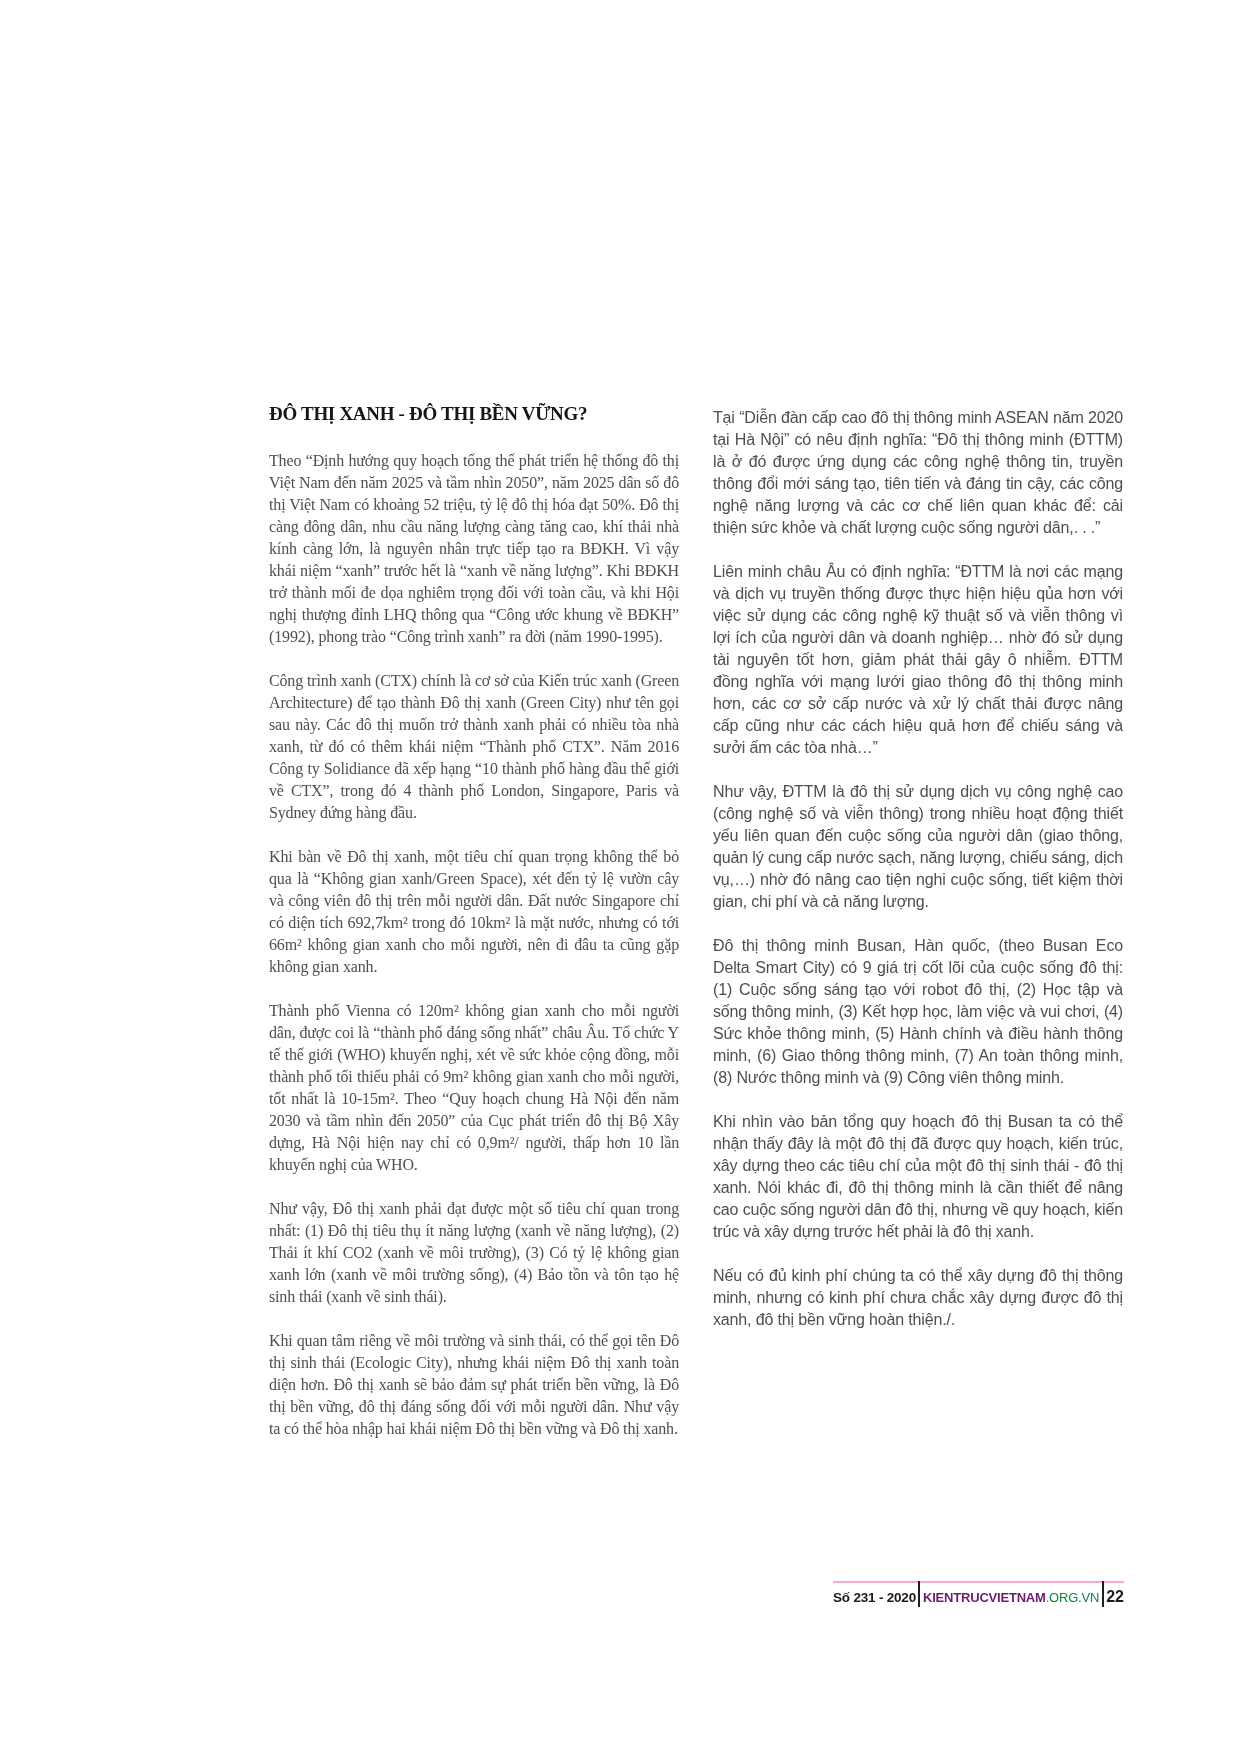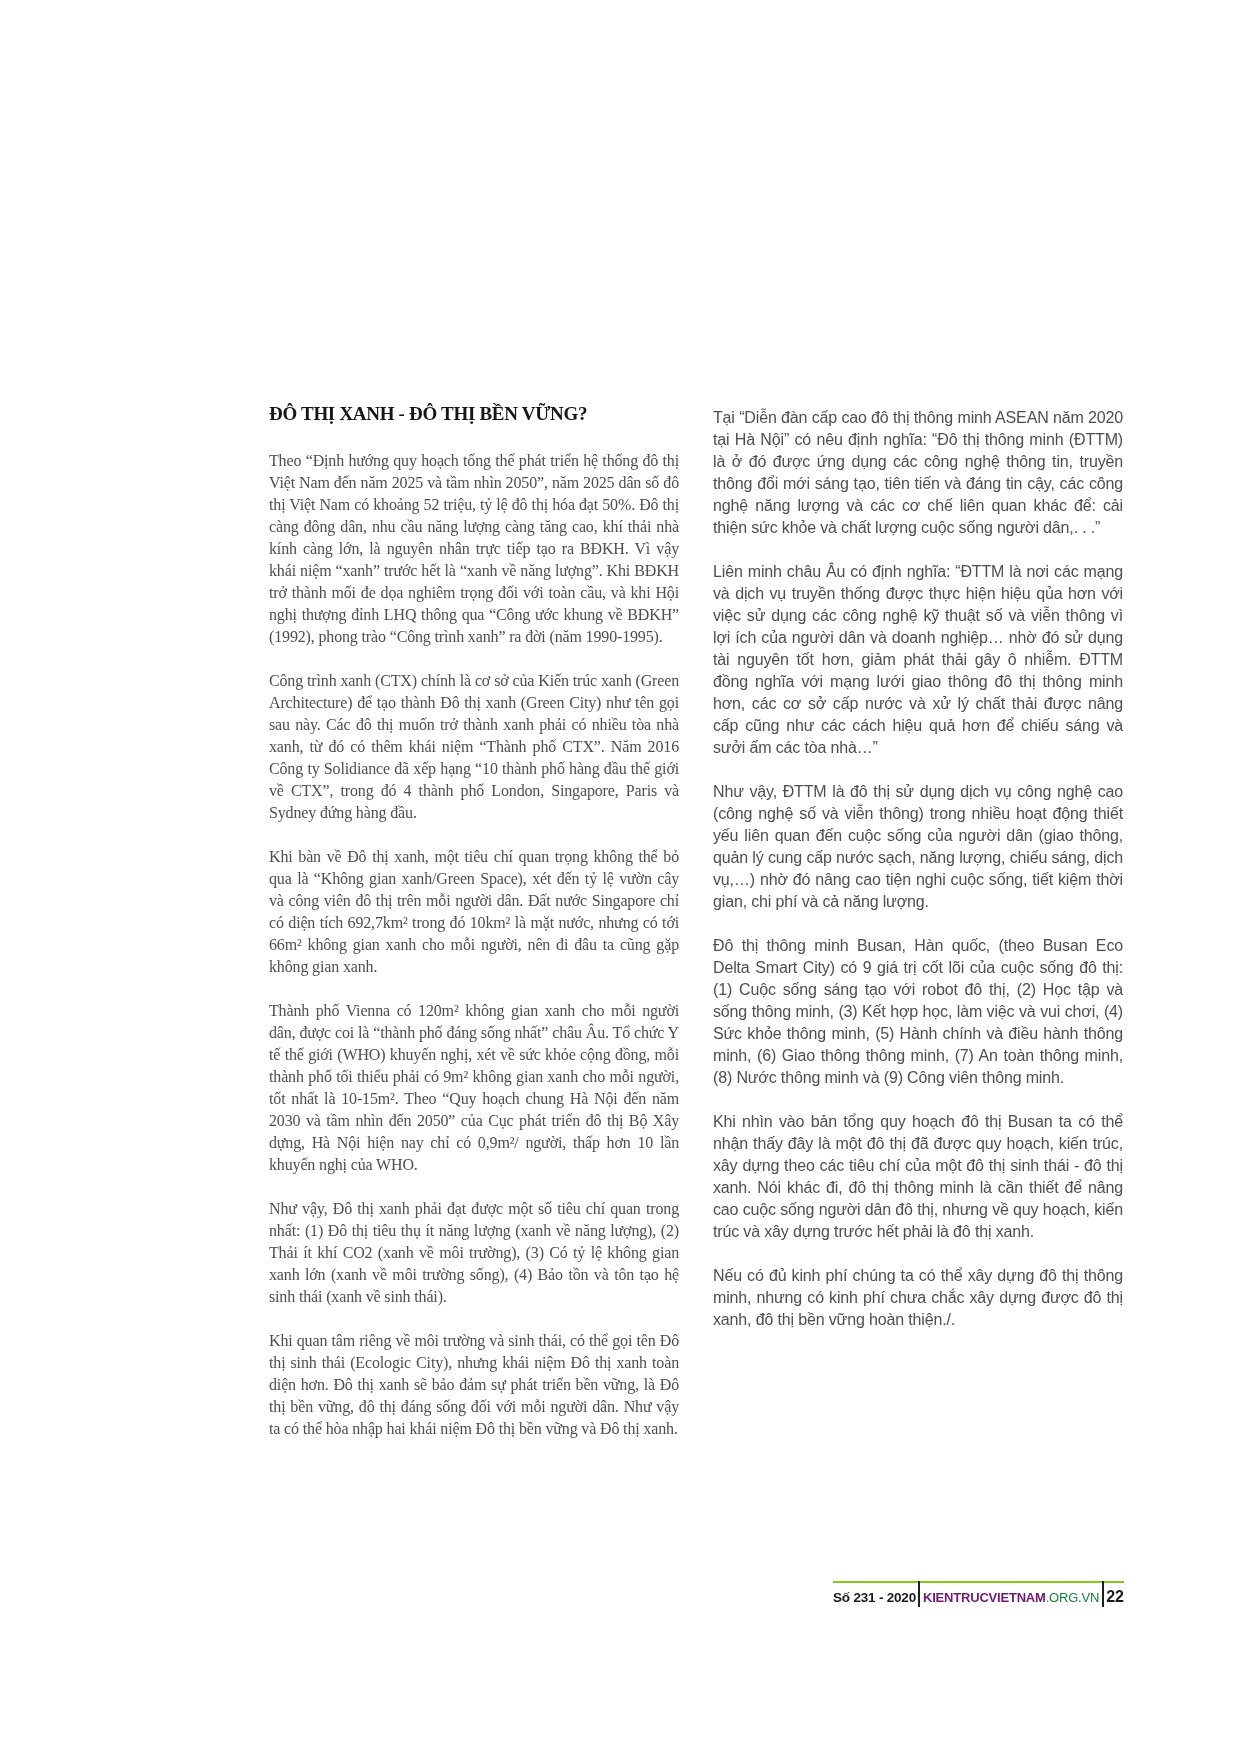--- a/index.html
+++ b/index.html
@@ -42,21 +42,21 @@
     color: #4e4e4e;
     text-align: justify;
     text-justify: inter-word;
   }
   .paragraphs .para:last-child { margin-bottom: 0; }
   .page-footer {
     position: absolute;
     top: 1581px;
     left: 833px;
     width: 291px;
-    border-top: 2px solid #84cc16;
+    border-top: 2px solid #f9a8d4;
     display: flex;
     align-items: center;
     justify-content: space-between;
     padding-top: 4px;
   }
   .footer-issue {
     font-size: 13.5px;
     font-weight: 700;
     letter-spacing: -0.2px;
     color: #1a1a1a;

